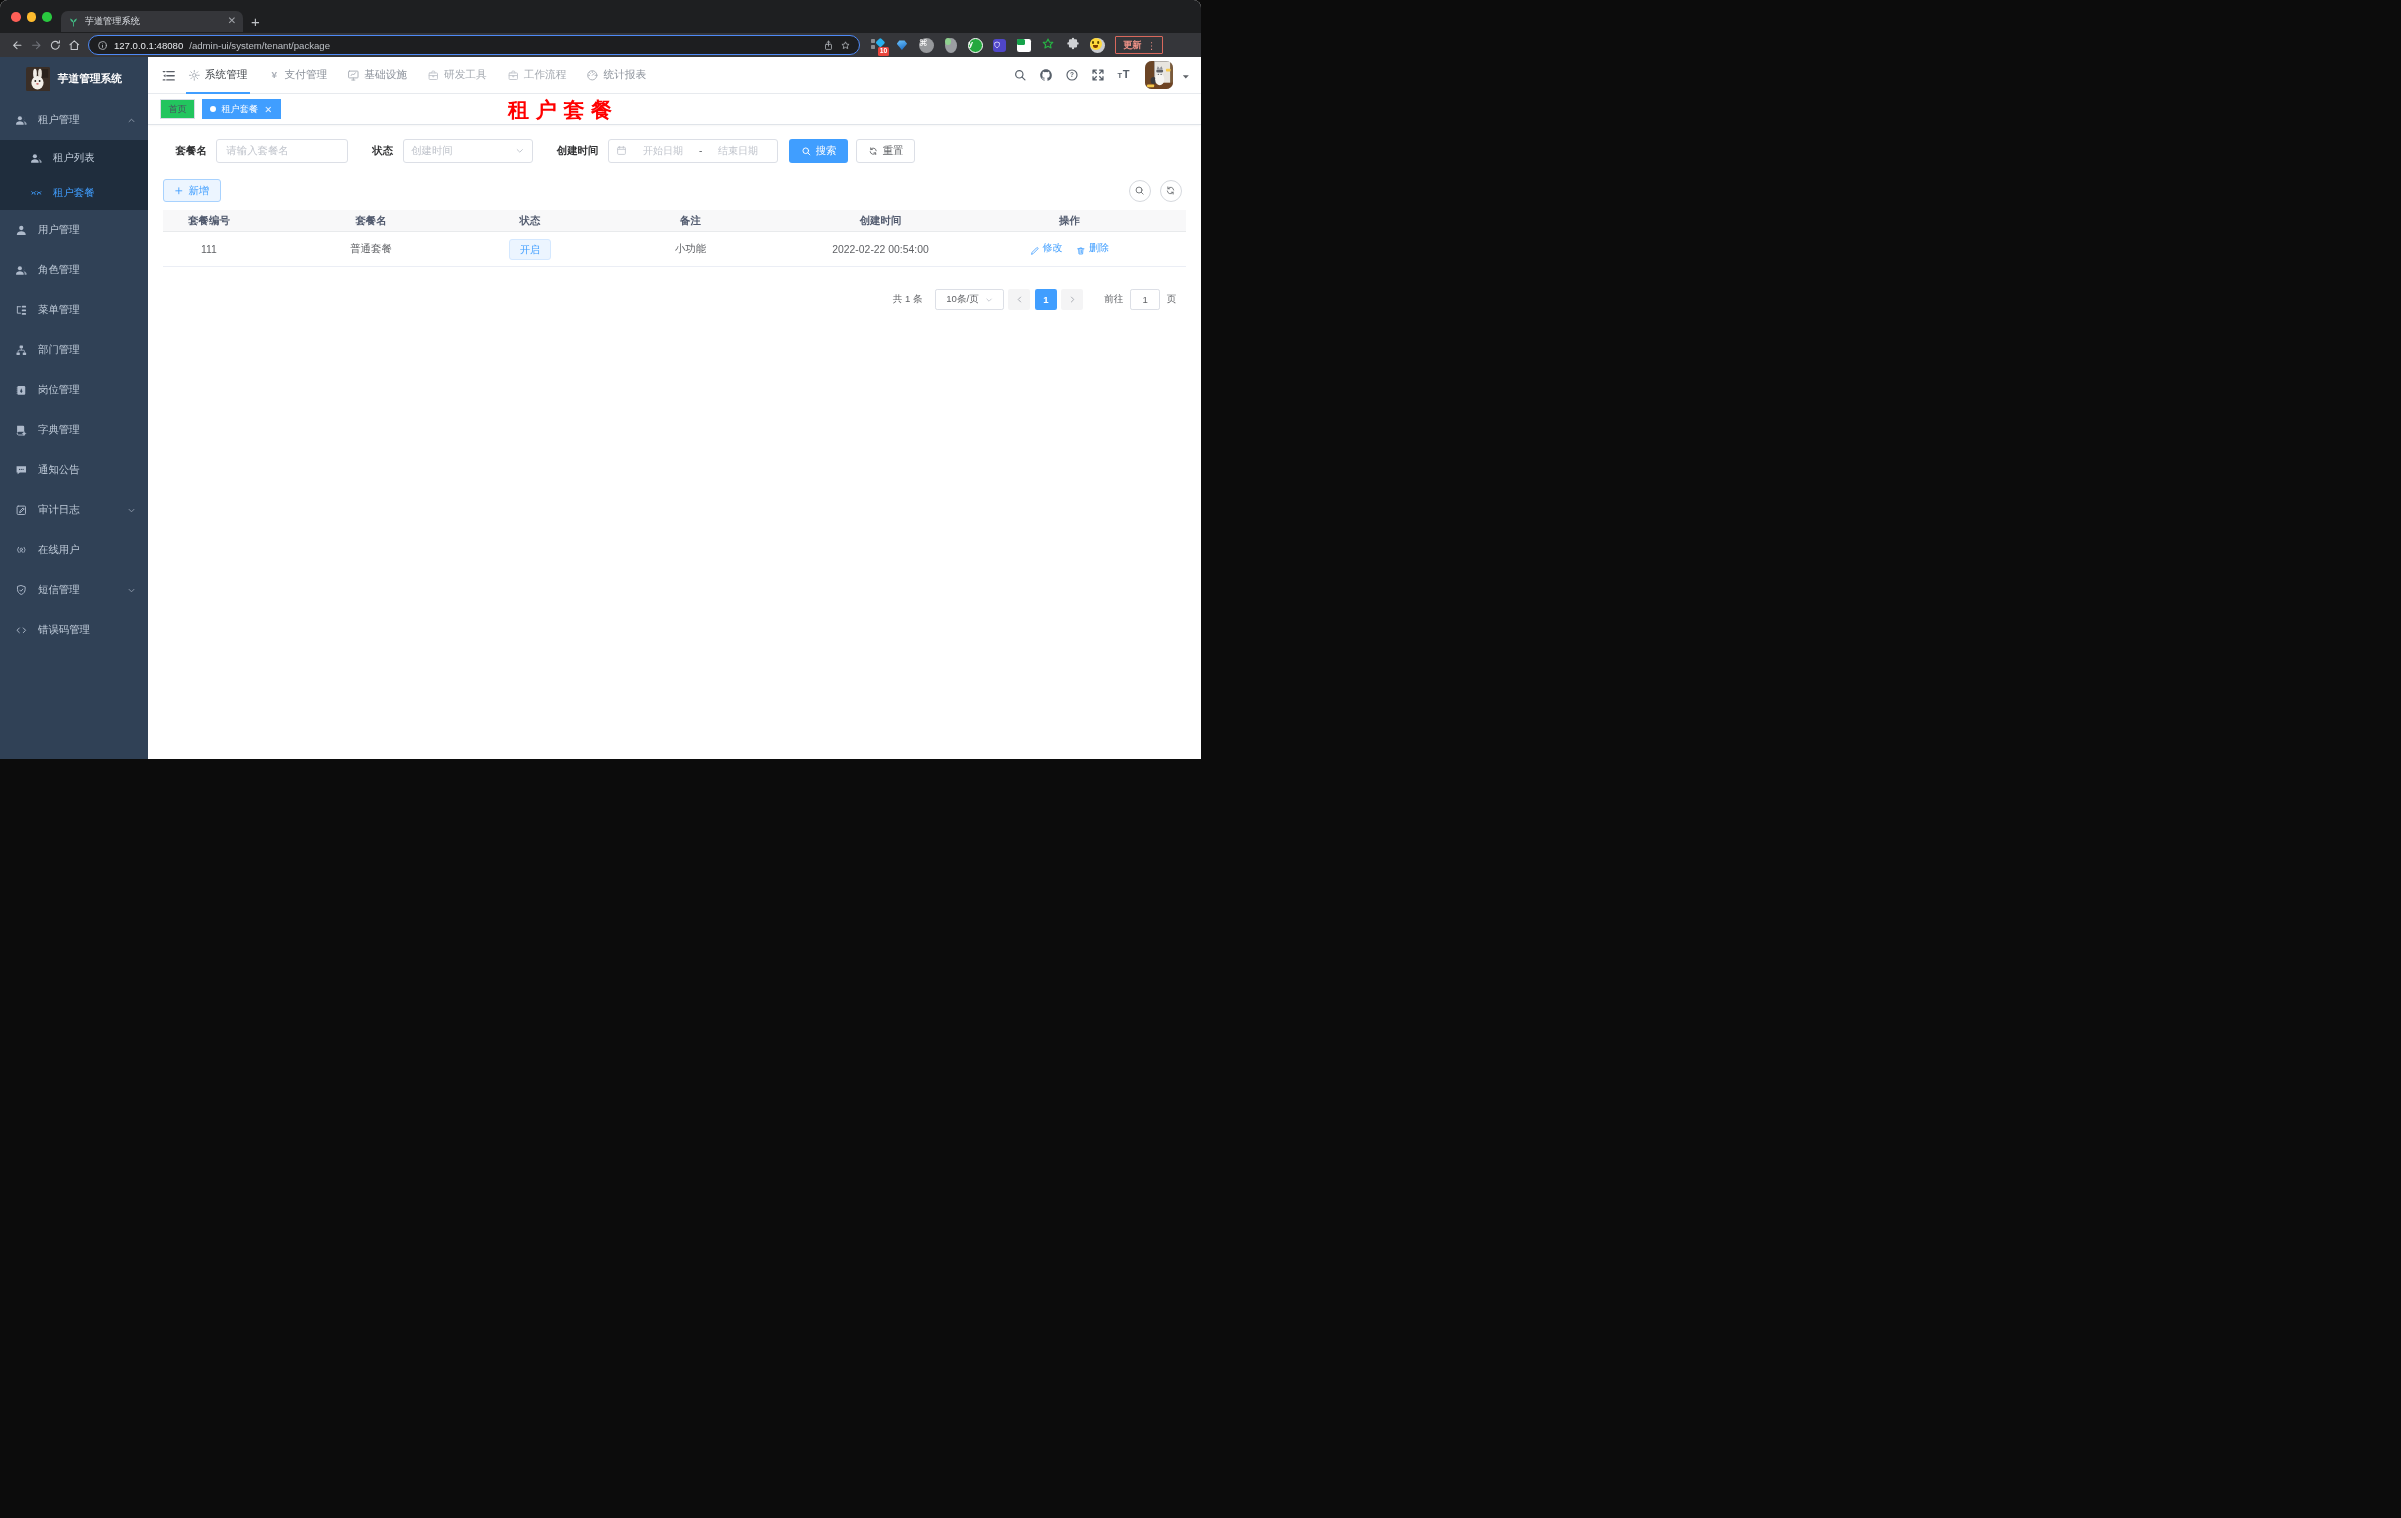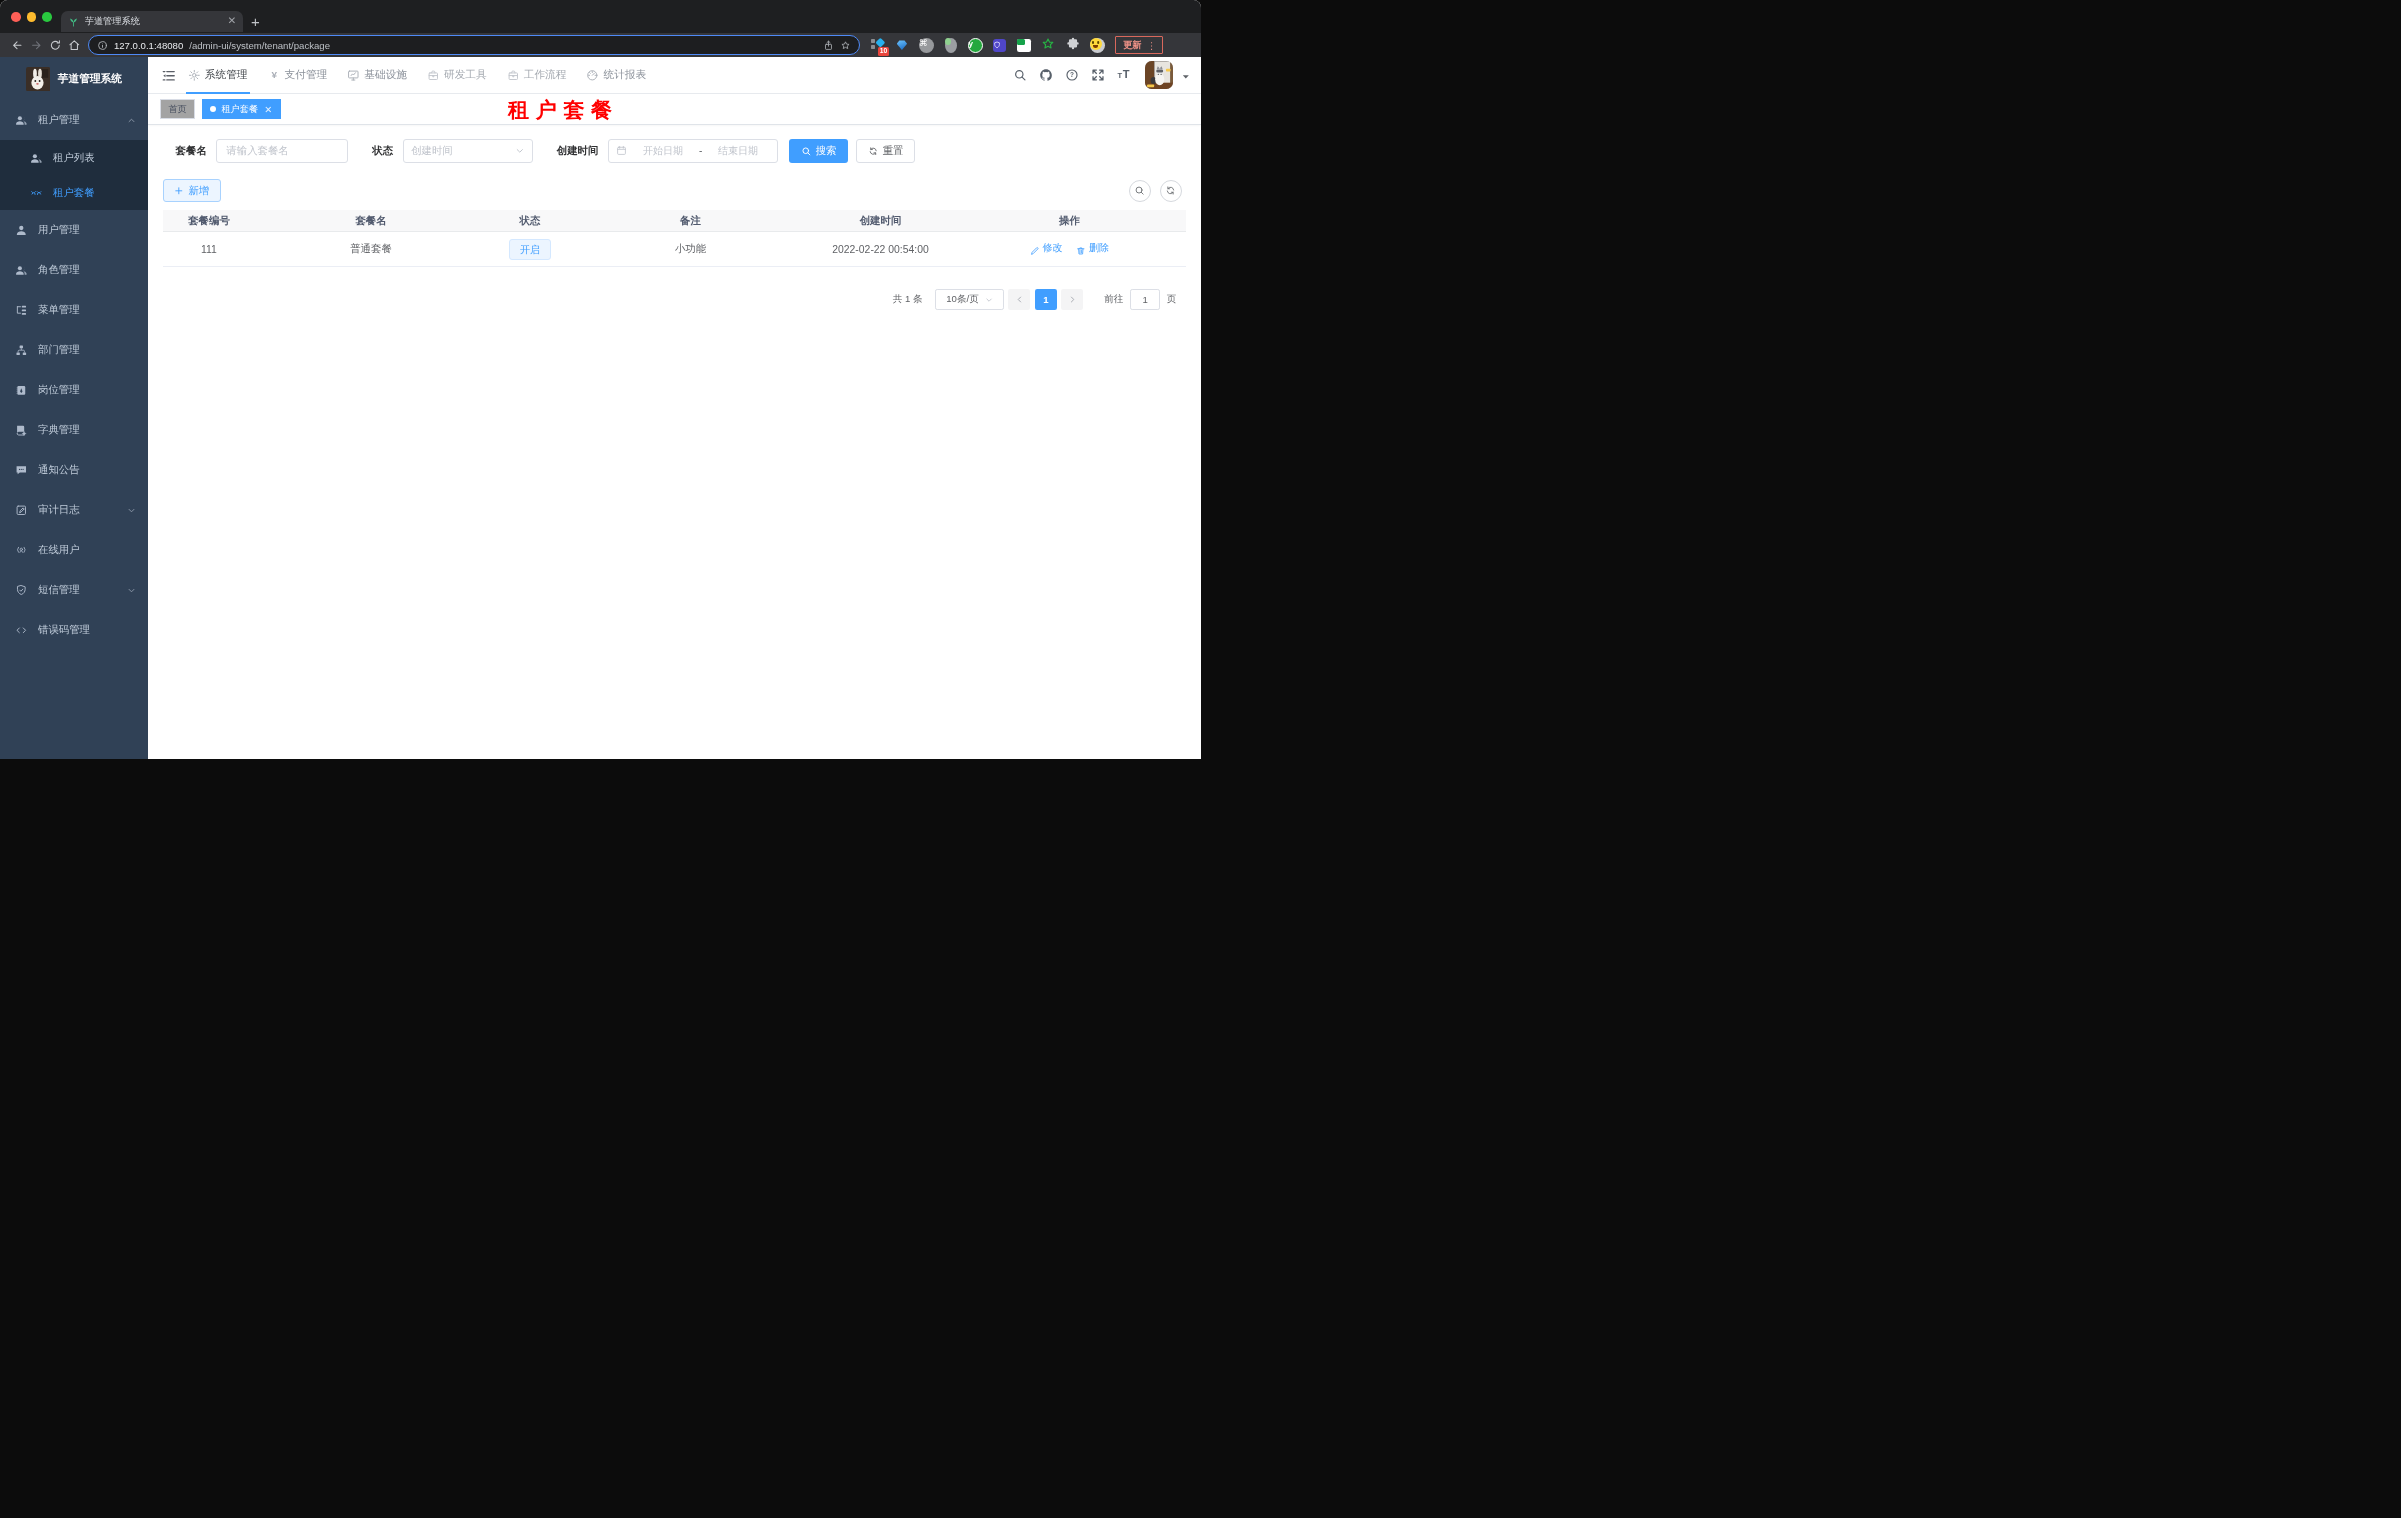--- a/index.html
+++ b/index.html
@@ -82,21 +82,21 @@
   .nav-item.muted .ni{color:#c2c6cc}
   .header-right{margin-left:auto;display:flex;align-items:center;gap:12px}
   .hicon{width:14px;height:14px;color:#58606a;cursor:pointer;flex:none}
   .hicon svg{width:100%;height:100%}
   .avatar{width:28px;height:28px;border-radius:6.7px;overflow:hidden;flex:none;margin-left:2.2px;cursor:pointer}
   .avatar svg{width:100%;height:100%;display:block}
   .caret{width:9.6px;height:9.6px;color:#5f6368;margin-left:-3.7px;cursor:pointer}
   .caret svg{width:100%;height:100%}
 
   .tagsbar{height:31px;border-bottom:0.7px solid #e0e4e9;box-shadow:0 0.7px 2.2px rgba(0,21,41,.06);display:flex;align-items:center;padding:0 12px;gap:6.7px;flex:none}
-  .tag{height:20px;border:0.7px solid #d8dce5;background:#a3a3a3;color:#495060;font-size:9.2px;display:inline-flex;align-items:center;padding:0 7.4px;cursor:pointer;white-space:nowrap}
+  .tag{height:20px;border:0.7px solid #d8dce5;background:#22c55e;color:#495060;font-size:9.2px;display:inline-flex;align-items:center;padding:0 7.4px;cursor:pointer;white-space:nowrap}
   .tag.active{background:#409eff;border-color:#409eff;color:#fff}
   .dot{width:6px;height:6px;border-radius:50%;background:#fff;margin-right:5.2px}
   .tag-close{margin-left:6px;font-size:9.6px;opacity:.85}
 
   .content{flex:1;padding:13.3px 15px;overflow:hidden}
   .filter-row{display:flex;align-items:center;padding-left:12.6px}
   .flabel{font-size:10.4px;font-weight:700;color:#303133;margin-right:9.6px;white-space:nowrap}
   .ml32{margin-left:24px}
   .f-input{width:132px;height:24.4px;border:0.7px solid #dcdfe6;border-radius:3px;padding:0 9px;font-size:10.4px;color:#606266;outline:none;font-family:Liberation Mono, monospace}
   ::placeholder{color:#c0c4cc;opacity:1}

